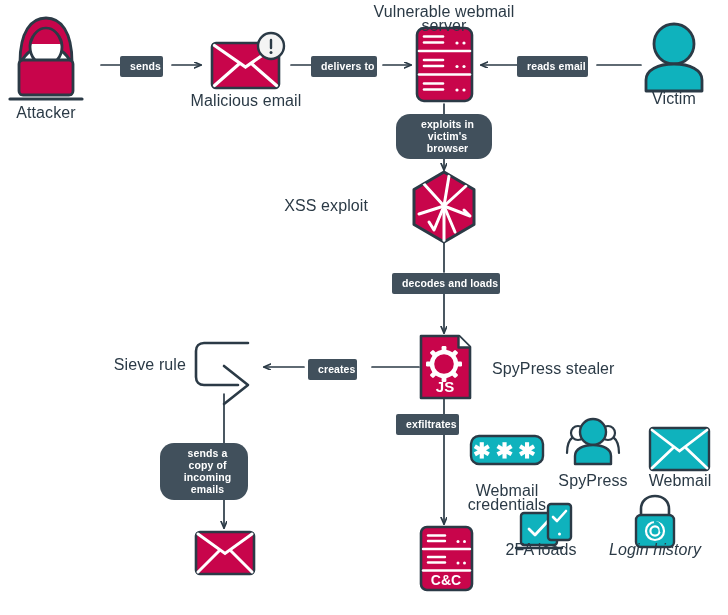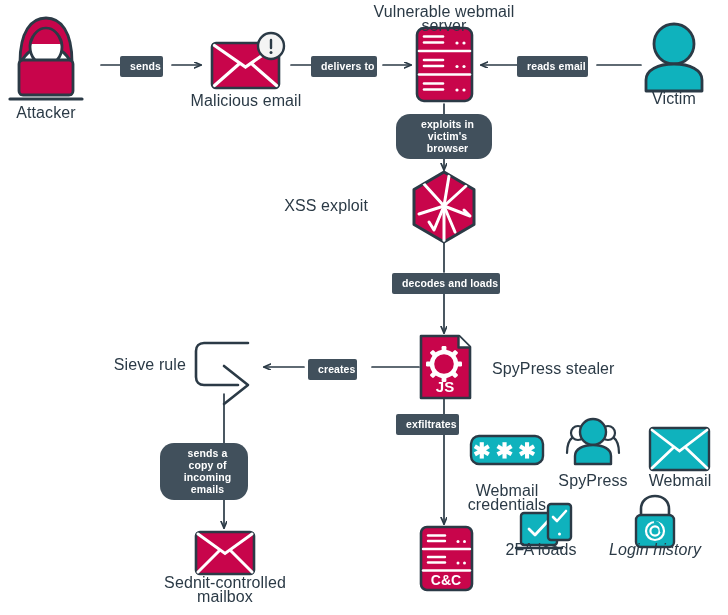--- a/index.html
+++ b/index.html
@@ -252,22 +252,20 @@
   <div class="cap" style="left:364px;top:5px;width:160px;">Vulnerable webmail server</div>
 
   <div class="cap" style="left:634px;top:92px;width:80px;">Victim</div>
 
   <div class="cap left" style="left:278px;top:199px;width:90px;">XSS exploit</div>
 
   <div class="cap rightal" style="left:492px;top:362px;width:130px;">SpyPress stealer</div>
 
   <div class="cap left" style="left:108px;top:358px;width:78px;">Sieve rule</div>
 
-  <div class="cap" style="left:161px;top:576px;width:128px;">Sednit-controlled
-mailbox</div>
 
   <div class="cap" style="left:455px;top:484px;width:104px;">Webmail
 credentials</div>
 
   <div class="cap" style="left:551px;top:474px;width:84px;">SpyPress</div>
 
   <div class="cap" style="left:640px;top:474px;width:80px;">Webmail</div>
 
   <div class="cap" style="left:500px;top:543px;width:82px;">2FA loads</div>
 

